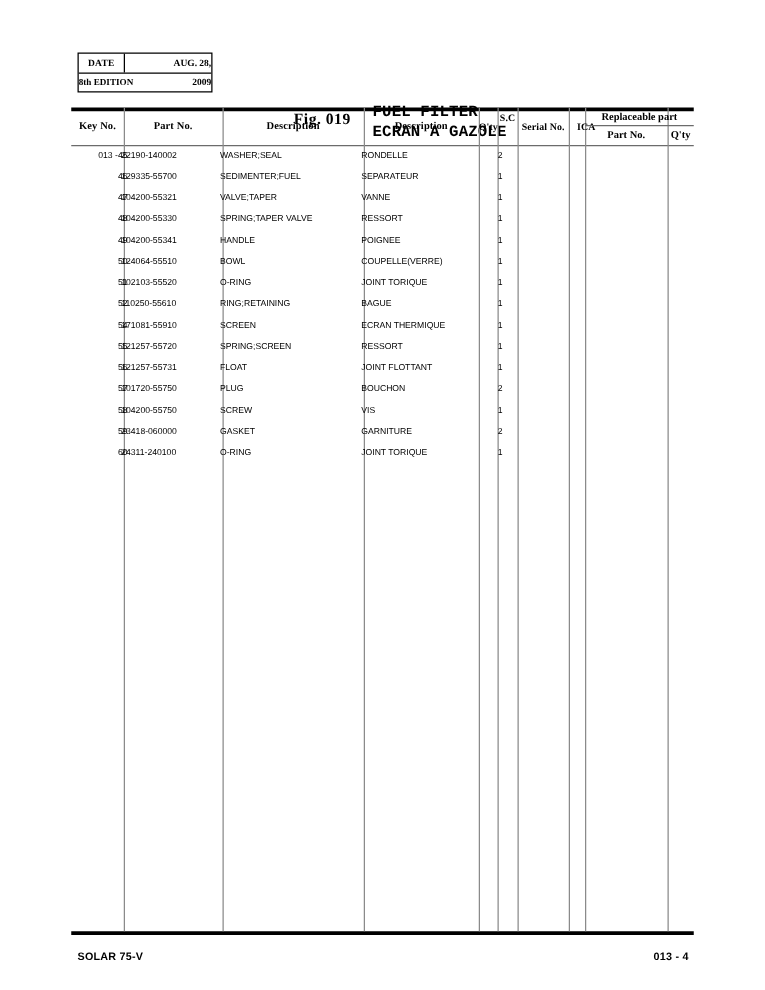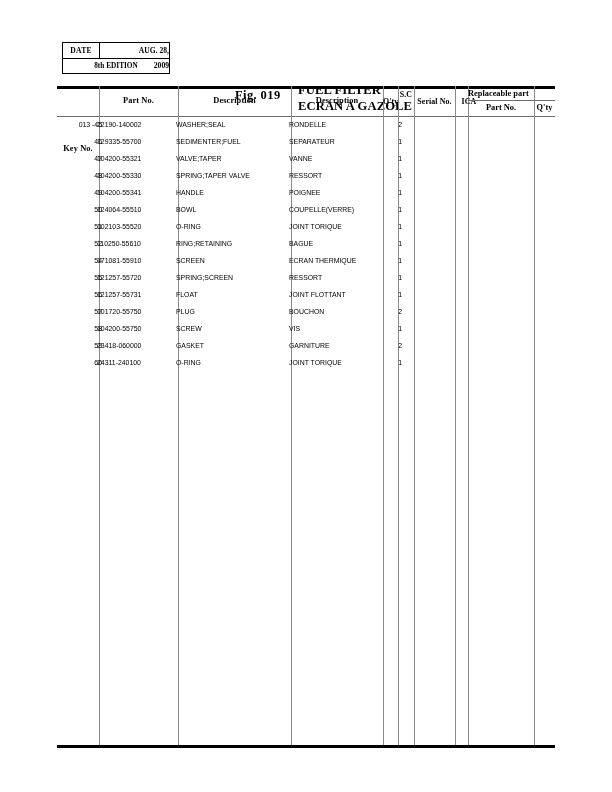--- a/index.html
+++ b/index.html
@@ -60,40 +60,40 @@
   }
   #date-value {
     flex: 1;
     text-align: right;
     font-size: 7.6px;
     font-weight: bold;
     line-height: 15px;
   }
   #edition-row {
     height: 14px;
-    text-align: center;
+    text-align: left;
     font-size: 7.3px;
     font-weight: bold;
     line-height: 14px;
   }
 
   #fig-no {
     position: absolute;
     left: 178px;
     top: 50px;
     font-family: "Liberation Serif", serif;
     font-size: 12.5px;
     font-weight: bold;
     letter-spacing: .4px;
   }
   #fig-titles {
     position: absolute;
     left: 241px;
     top: 44px;
-    font-family: Liberation Serif, serif;
+    font-family: Liberation Mono, monospace;
     font-size: 12.6px;
     font-weight: bold;
     line-height: 16px;
     letter-spacing: .1px;
   }
 
   #serial-no {
     position: absolute;
     left: 0;
     top: 37px;
@@ -158,21 +158,21 @@
   }
   .hcell.small { font-size: 7.9px; }
 
   
   #rp-title {
     position: absolute;
     top: 3px;
     font-family: "Liberation Serif", serif;
     font-size: 8.4px;
     font-weight: bold;
-    text-align: left;
+    text-align: center;
     white-space: nowrap;
   }
   #rp-underline {
     position: absolute;
     height: 1.1px;
     background: #6b6b6b;
   }
   .rp-sub {
     position: absolute;
     top: 17px;
@@ -264,21 +264,21 @@
     <div class="vline" style="left:42px;"></div>
     <div class="vline" style="left:121px;"></div>
     <div class="vline" style="left:234px;"></div>
     <div class="vline" style="left:326px;"></div>
     <div class="vline" style="left:341px;"></div>
     <div class="vline" style="left:357px;"></div>
     <div class="vline" style="left:398px;"></div>
     <div class="vline" style="left:411px;"></div>
     <div class="vline" style="left:477px;"></div>
 
-    <div class="hcell" style="left:0px;   top:10px; width:42px;margin-top:48px;">Key No.</div>
+    <div class="hcell" style="left:0px;   top:10px; width:42px;">Key No.</div>
     <div class="hcell" style="left:42px;  top:10px; width:79px;">Part No.</div>
     <div class="hcell" style="left:121px; top:10px; width:113px;">Description</div>
     <div class="hcell" style="left:234px; top:10px; width:92px;">Description</div>
     <div class="hcell small" style="left:326px; top:11px; width:15px;">Q'ty</div>
     <div class="hcell small" style="left:341px; top:4px; width:16px;">S.C</div>
     <div class="hcell small" style="left:357px; top:11px; width:41px;">Serial No.</div>
     <div class="hcell small" style="left:398px; top:11px; width:28px;">ICA</div>
 
     <div id="rp-title" style="left:411px; width:87px;">Replaceable part</div>
     <div id="rp-underline" style="left:411px; top:14px; width:87px;"></div>
@@ -387,14 +387,18 @@
         <div class="row">
           <div class="cell c-key">60</div>
           <div class="cell c-part">24311-240100</div>
           <div class="cell c-desc1">O-RING</div>
           <div class="cell c-desc2">JOINT TORIQUE</div>
           <div class="cell c-qty">1</div>
         </div>
       </div>
   </div>
 
+  <div id="footer">
+    <div id="footer-left">SOLAR 75-V</div>
+    <div id="footer-right">013 - 4</div>
+  </div>
 
 </div>
 
 </body></html>

